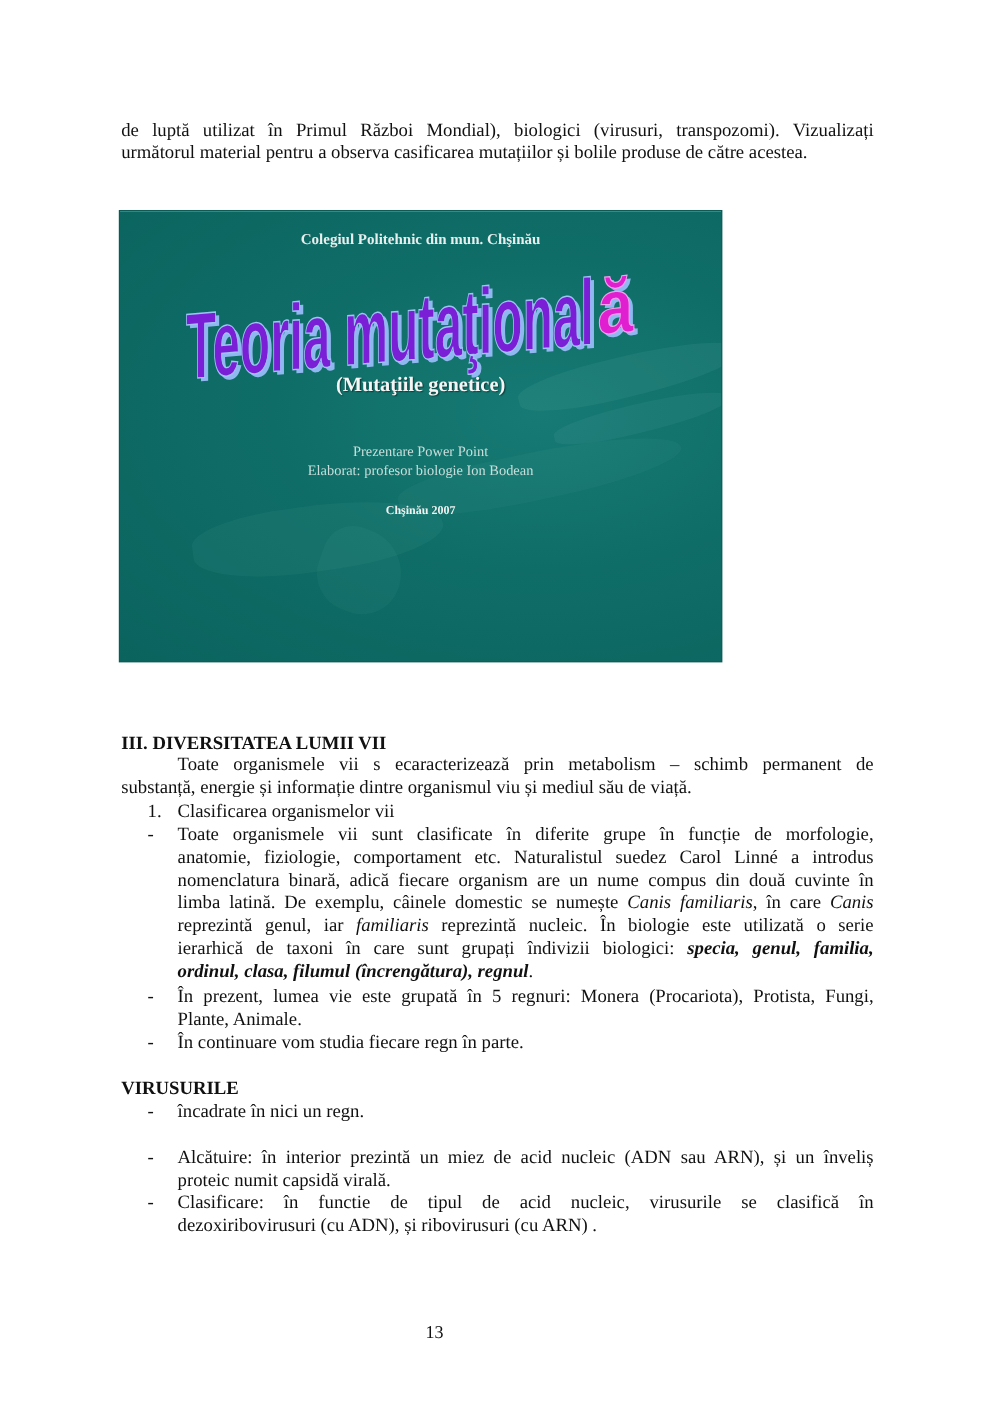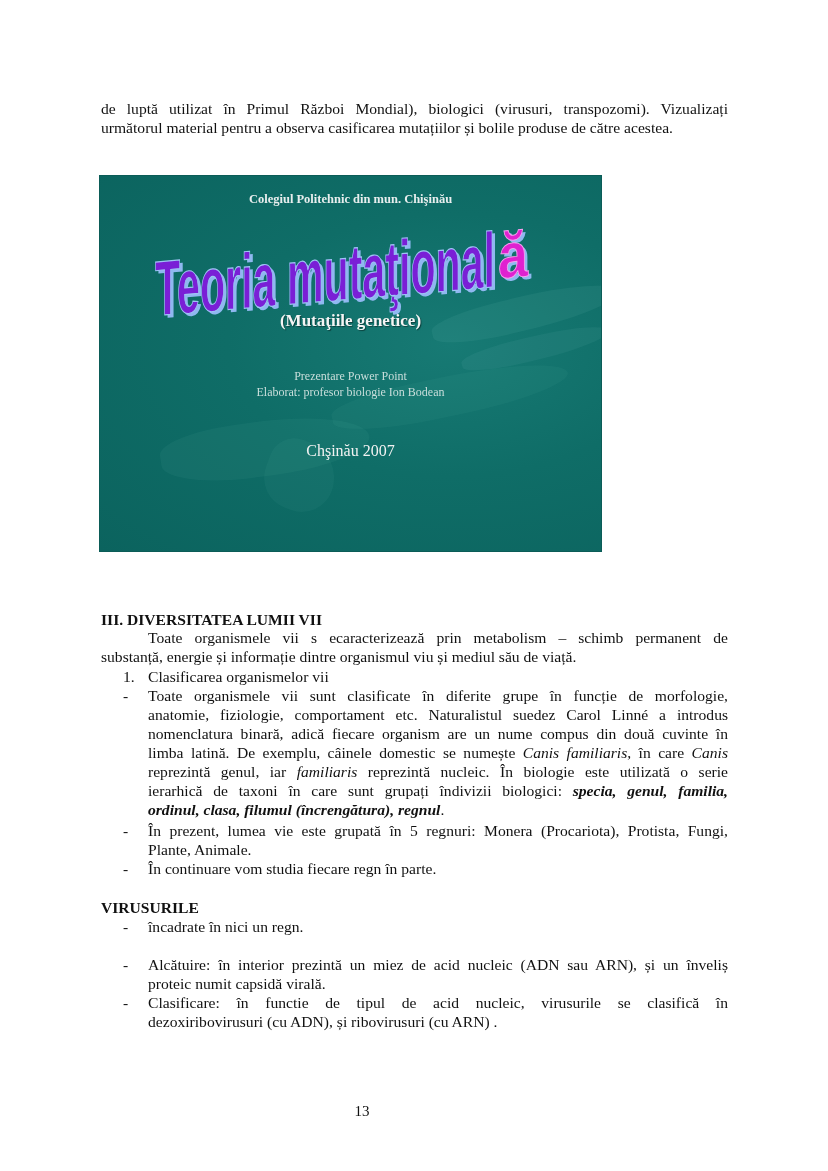--- a/index.html
+++ b/index.html
@@ -89,24 +89,23 @@
       font-size: 12px;
       color: #c9dedb;
     }
     .slide .author {
       top: 207px;
       font-size: 12px;
       color: #c9dedb;
     }
     .slide .city {
       top: 240px;
-      font-size: 16px;
-      font-weight: normal;
+      font-size: 10px;
+      font-weight: bold;
       color: #f2f2f2;
-      margin-top: 25px;
     }
 
     
     .section-heading {
       position: absolute;
       left: 101px;
       top: 610px;
       font-weight: bold;
       font-size: 15.6px;
     }
@@ -170,21 +169,21 @@
     <span class="line last">următorul material pentru a observa casificarea mutațiilor și bolile produse de către acestea.</span>
   </div>
 
   <div class="slide">
     <div class="hand h1"></div>
     <div class="hand h2"></div>
     <div class="hand h3"></div>
     <div class="hand h4"></div>
     <div class="hand h5"></div>
 
-    <div class="s-text college">Colegiul Politehnic din mun. Chişinău</div>
+    <div class="s-text college">Colegiul Politehnic din mun. Chşinău</div>
 
     <div class="wordart">
       <svg viewBox="0 0 420 95" preserveAspectRatio="none">
         <g transform="matrix(1,-0.085,0,1,0,10)">
           <text x="3" y="86" font-family="Liberation Sans, DejaVu Sans, sans-serif" font-weight="bold" font-size="78" textLength="340" lengthAdjust="spacingAndGlyphs" fill="#8fb8f0" transform="translate(3,3) scale(1,1)">Teoria mutaţional</text>
           <text x="3" y="86" font-family="Liberation Sans, DejaVu Sans, sans-serif" font-weight="bold" font-size="78" textLength="340" lengthAdjust="spacingAndGlyphs" fill="#7a1fd6" stroke="#9ec3f5" stroke-width="1.2">Teoria mutaţional</text>
           <text x="346" y="78" font-family="Liberation Sans, DejaVu Sans, sans-serif" font-weight="bold" font-size="64" textLength="30" lengthAdjust="spacingAndGlyphs" fill="#8fb8f0" transform="translate(3,3)">ă</text>
           <text x="346" y="78" font-family="Liberation Sans, DejaVu Sans, sans-serif" font-weight="bold" font-size="64" textLength="30" lengthAdjust="spacingAndGlyphs" fill="#e020d0" stroke="#f3a0ee" stroke-width="1">ă</text>
         </g>
       </svg>

